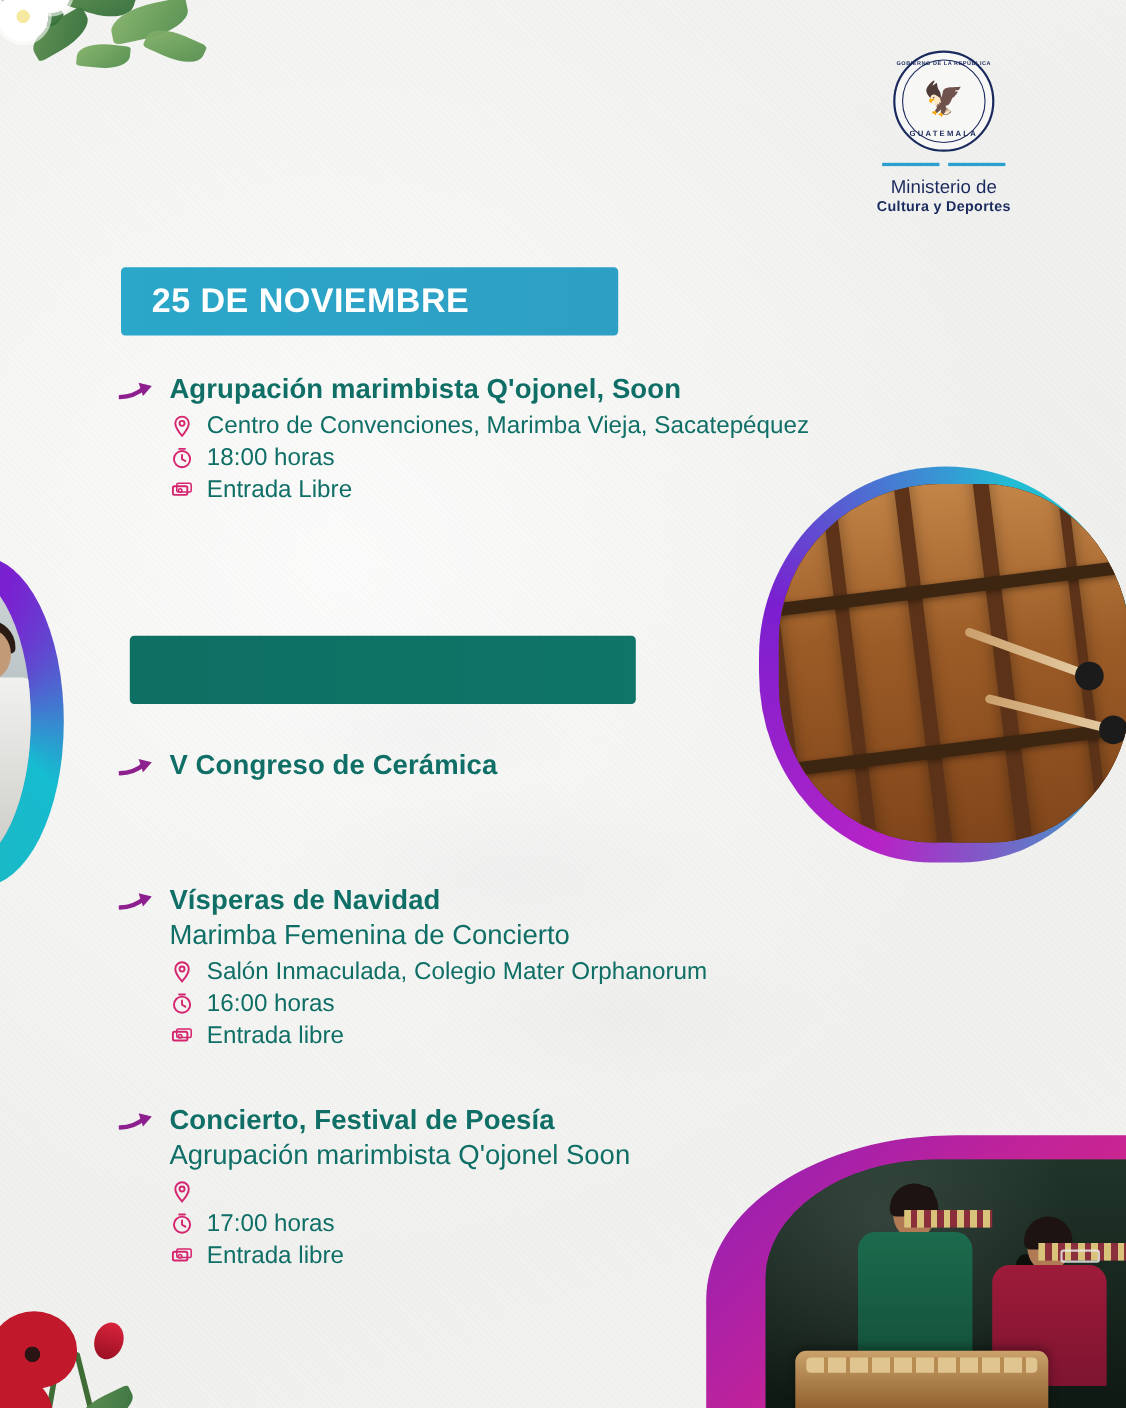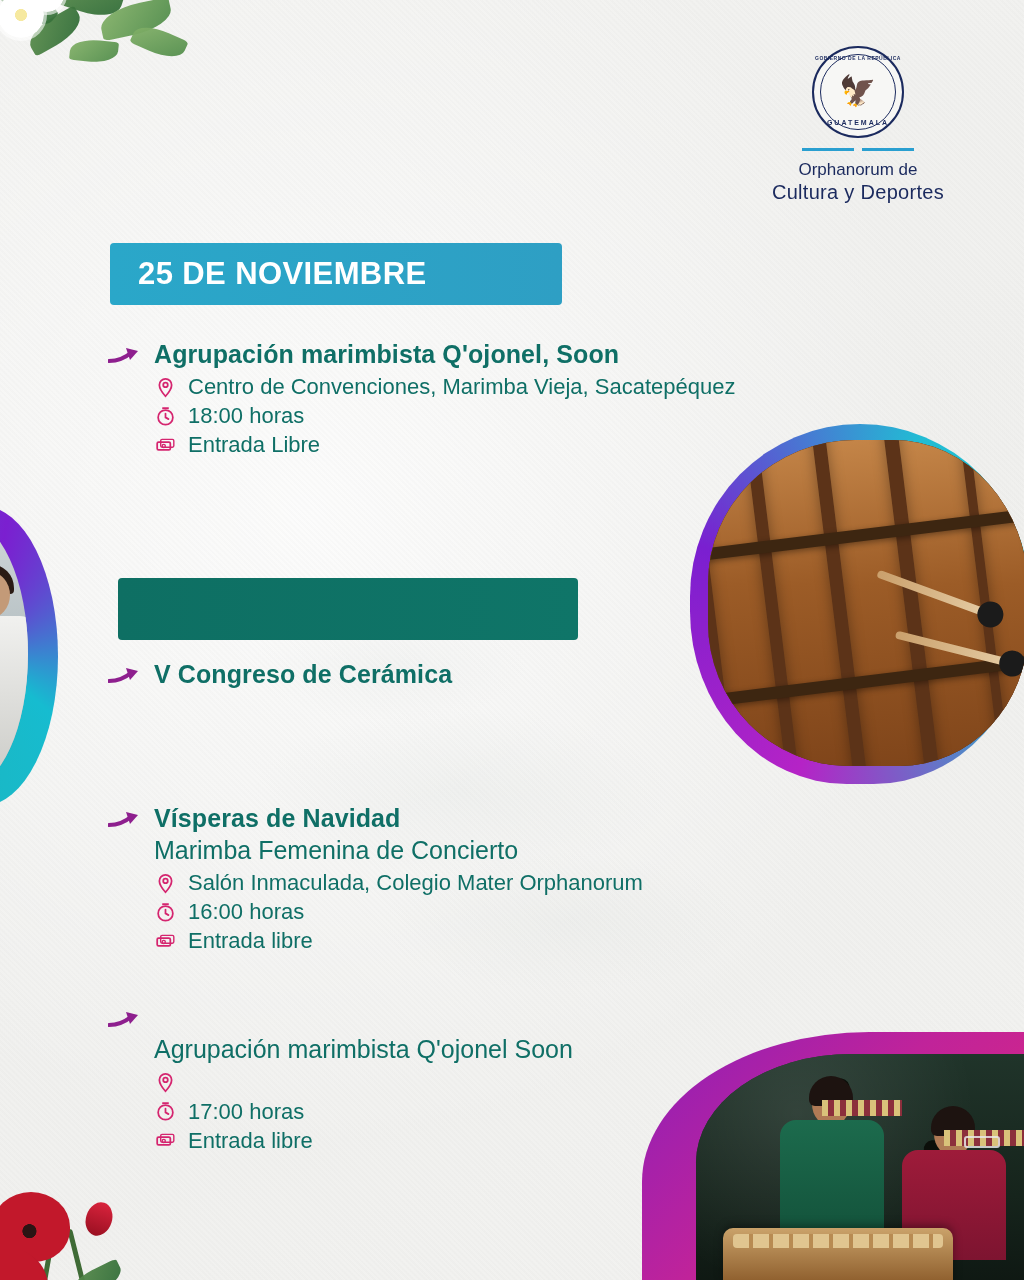--- a/index.html
+++ b/index.html
@@ -62,21 +62,21 @@
     font-size: 30px; color: #1b2a5e; line-height: 1;
   }
   .logo-rules {
     display: flex; justify-content: center; gap: 8px;
     margin: 10px 0 8px;
   }
   .logo-rules span { display: block; width: 52px; height: 3px; background: #2a9fd0; }
   #ministerio {
     font-size: 17px; color: #1b2a5e; line-height: 1.25;
   }
-  #ministerio .strong { font-weight: normal; font-size: 20px; letter-spacing: .3px; }
+  #ministerio .strong { font-weight: bold; font-size: 13px; letter-spacing: .3px; }
 
   
   .banner {
     position: absolute;
     height: 62px;
     display: flex; align-items: center;
     padding: 0 30px 0 28px;
     color: #ffffff;
     font-size: 31px; font-weight: bold;
     letter-spacing: .4px;
@@ -311,21 +311,21 @@
     <div class="seal">
       <div class="seal-top-text">GOBIERNO DE LA REPÚBLICA</div>
       <div class="seal-bird">🦅</div>
       <div class="seal-bottom-text">GUATEMALA</div>
     </div>
     <div class="logo-rules">
         <span></span>
         <span></span>
       </div>
     <div id="ministerio">
-      <div>Orphanorum de</div>
+      <div>Ministerio de</div>
       <div class="strong">Cultura y Deportes</div>
     </div>
   </div>
 
   <div id="teal-blob"></div>
   <div id="teal-photo">
     <div class="fig-body"></div>
     <div class="fig-hair"></div>
     <div class="fig-head"></div>
   </div>
@@ -392,21 +392,21 @@
         </span>
         <span class="meta-text">Entrada Libre</span>
       </div>
     </div>
   </div>
 
   <div class="banner" id="banner2">
     <span class="shadow"></span>
   </div>
 
-  <div class="event tight" style="left:108px; top:660px; width:700px;">
+  <div class="event tight" style="left:108px; top:682px; width:700px;">
     <div class="ev-title-row">
       <span class="arrow">
         <svg viewBox="0 0 34 22" width="34" height="22" aria-hidden="true">
           <path d="M1 15 C8 15 16 13 24 6" stroke="currentColor" stroke-width="4" fill="none" stroke-linecap="round"></path>
           <path d="M18 2 L30 5 L22 14 Z" fill="currentColor"></path>
         </svg>
       </span>
       <span class="ev-title">V Congreso de Cerámica</span>
     </div>
     <div class="meta">
@@ -458,20 +458,21 @@
   </div>
 
   <div class="event" style="left:108px; top:1004px; width:720px;">
     <div class="ev-title-row">
       <span class="arrow">
         <svg viewBox="0 0 34 22" width="34" height="22" aria-hidden="true">
           <path d="M1 15 C8 15 16 13 24 6" stroke="currentColor" stroke-width="4" fill="none" stroke-linecap="round"></path>
           <path d="M18 2 L30 5 L22 14 Z" fill="currentColor"></path>
         </svg>
       </span>
+      <span class="ev-title">Concierto, Festival de Poesía</span>
     </div>
     <div class="ev-sub">Agrupación marimbista Q'ojonel Soon</div>
     <div class="meta">
       <div class="meta-row">
         <span class="meta-ico">
           <svg viewBox="0 0 24 24" width="21" height="21">
               <path d="M12 2a7 7 0 0 0-7 7c0 5 7 13 7 13s7-8 7-13a7 7 0 0 0-7-7z" fill="none" stroke="currentColor" stroke-width="2"></path>
               <circle cx="12" cy="9" r="2.6" fill="none" stroke="currentColor" stroke-width="2"></circle>
             </svg>
         </span>

